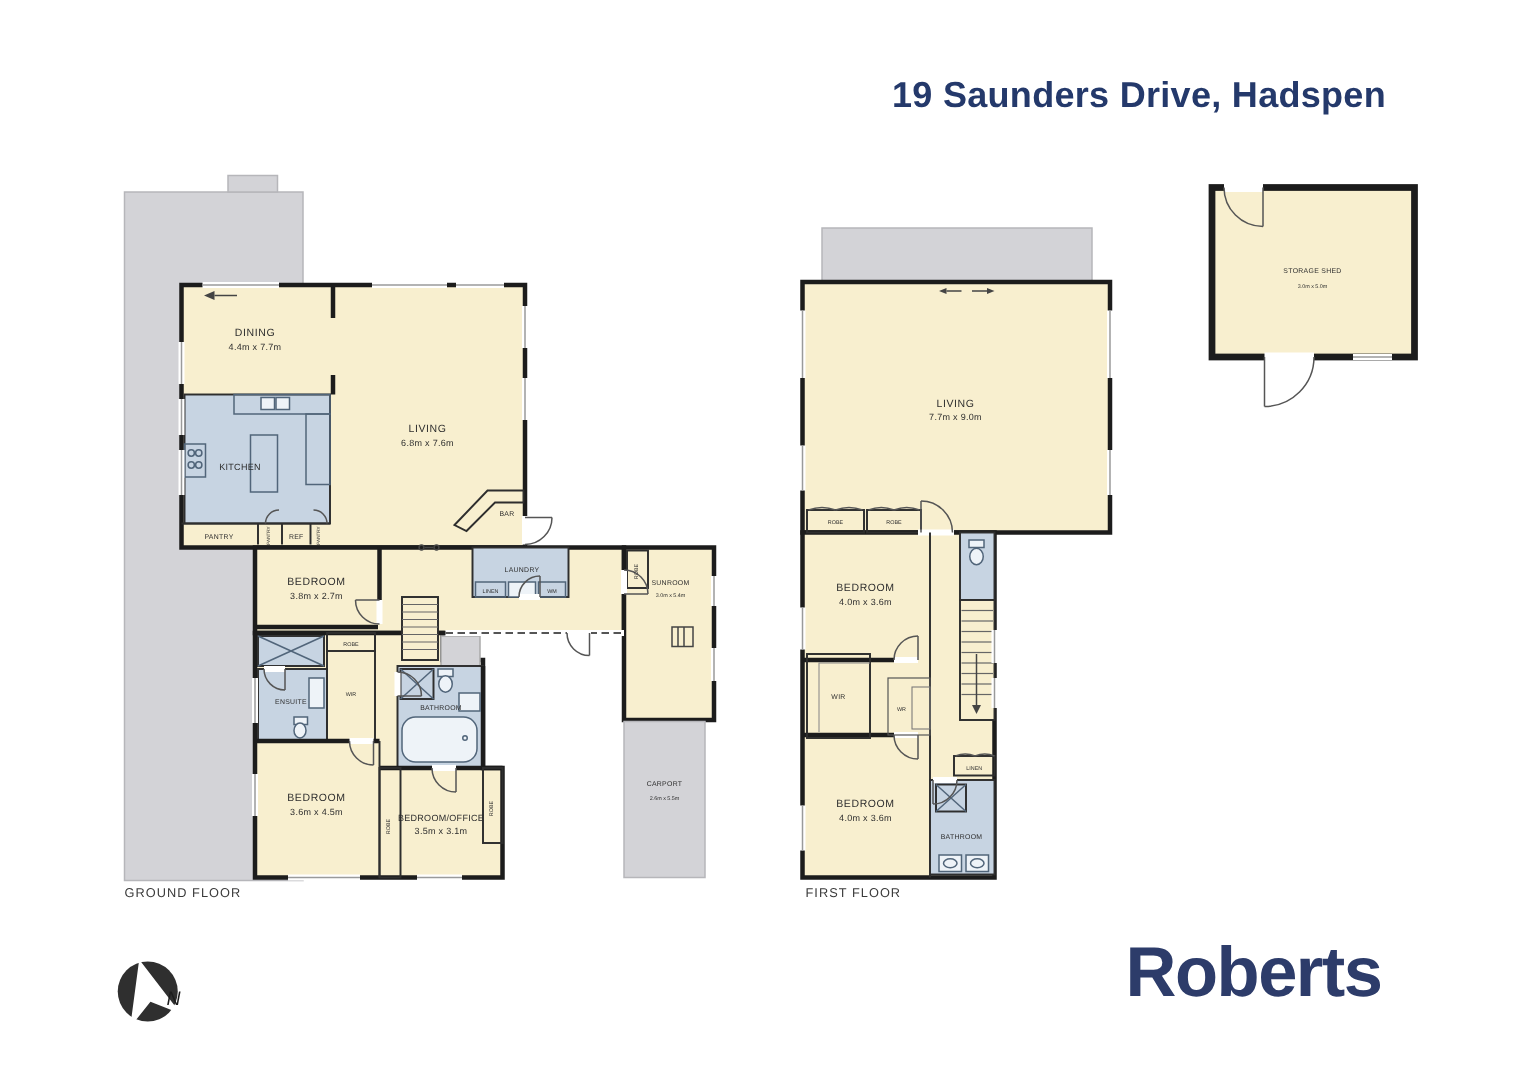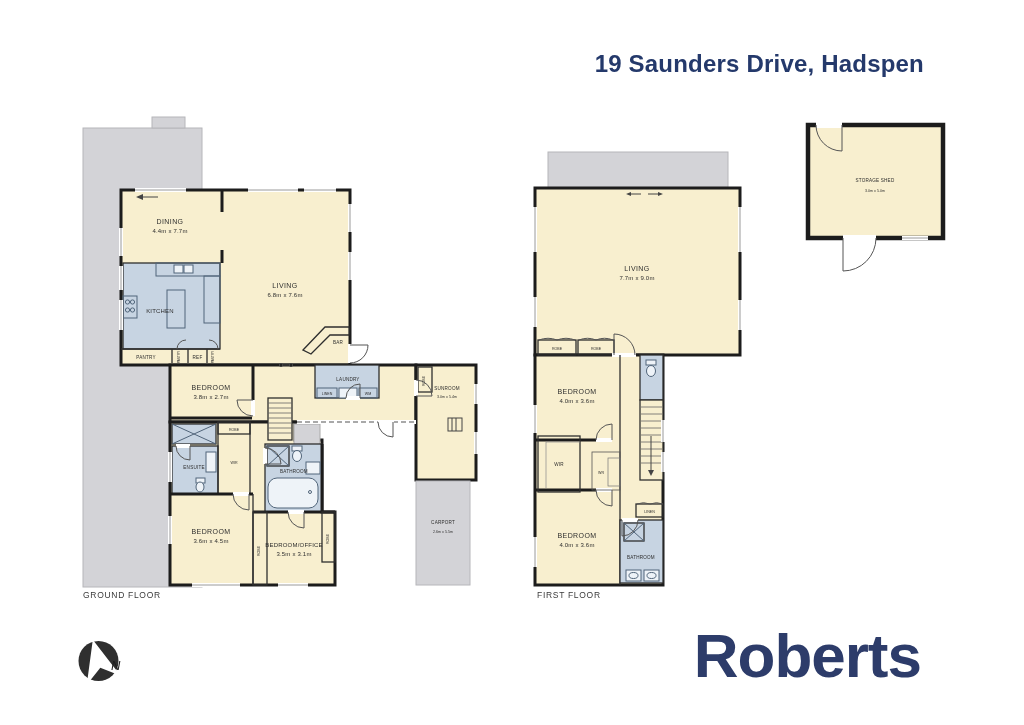--- a/index.html
+++ b/index.html
@@ -27,21 +27,21 @@
   .rn{font-size:7px;letter-spacing:.4px;text-anchor:middle;}
   .rn6{font-size:6px;letter-spacing:.2px;text-anchor:middle;}
   .rd{font-size:6px;letter-spacing:.2px;text-anchor:middle;}
   .sm{font-size:4.6px;letter-spacing:.2px;text-anchor:middle;}
   .xs{font-size:3.6px;text-anchor:middle;}
   .xxs{font-size:3.1px;text-anchor:middle;}
   .floorlabel{font-size:8.5px;letter-spacing:.7px;fill:#3a3a3a;text-anchor:start;}
   .nletter{font-size:13px;font-style:italic;fill:#1c1c1c;}
   #addr-title{position:absolute;top:50px;right:100px;width:500px;text-align:right;
       font-size:24px;font-weight:bold;color:#24396b;letter-spacing:.2px;}
-  #brand-logo{position:absolute;top:620px;right:103px;font-size:62px;font-weight:bold;
+  #brand-logo{position:absolute;top:620px;right:103px;font-size:47px;font-weight:bold;
       color:#2d3c6a;letter-spacing:-1px;}
 </style>
 </head>
 <body>
 
 <div id="page">
 
   <div id="addr-title">19 Saunders Drive, Hadspen</div>
 
   <svg id="plan-svg" width="1024" height="725" viewBox="0 0 1024 725">

